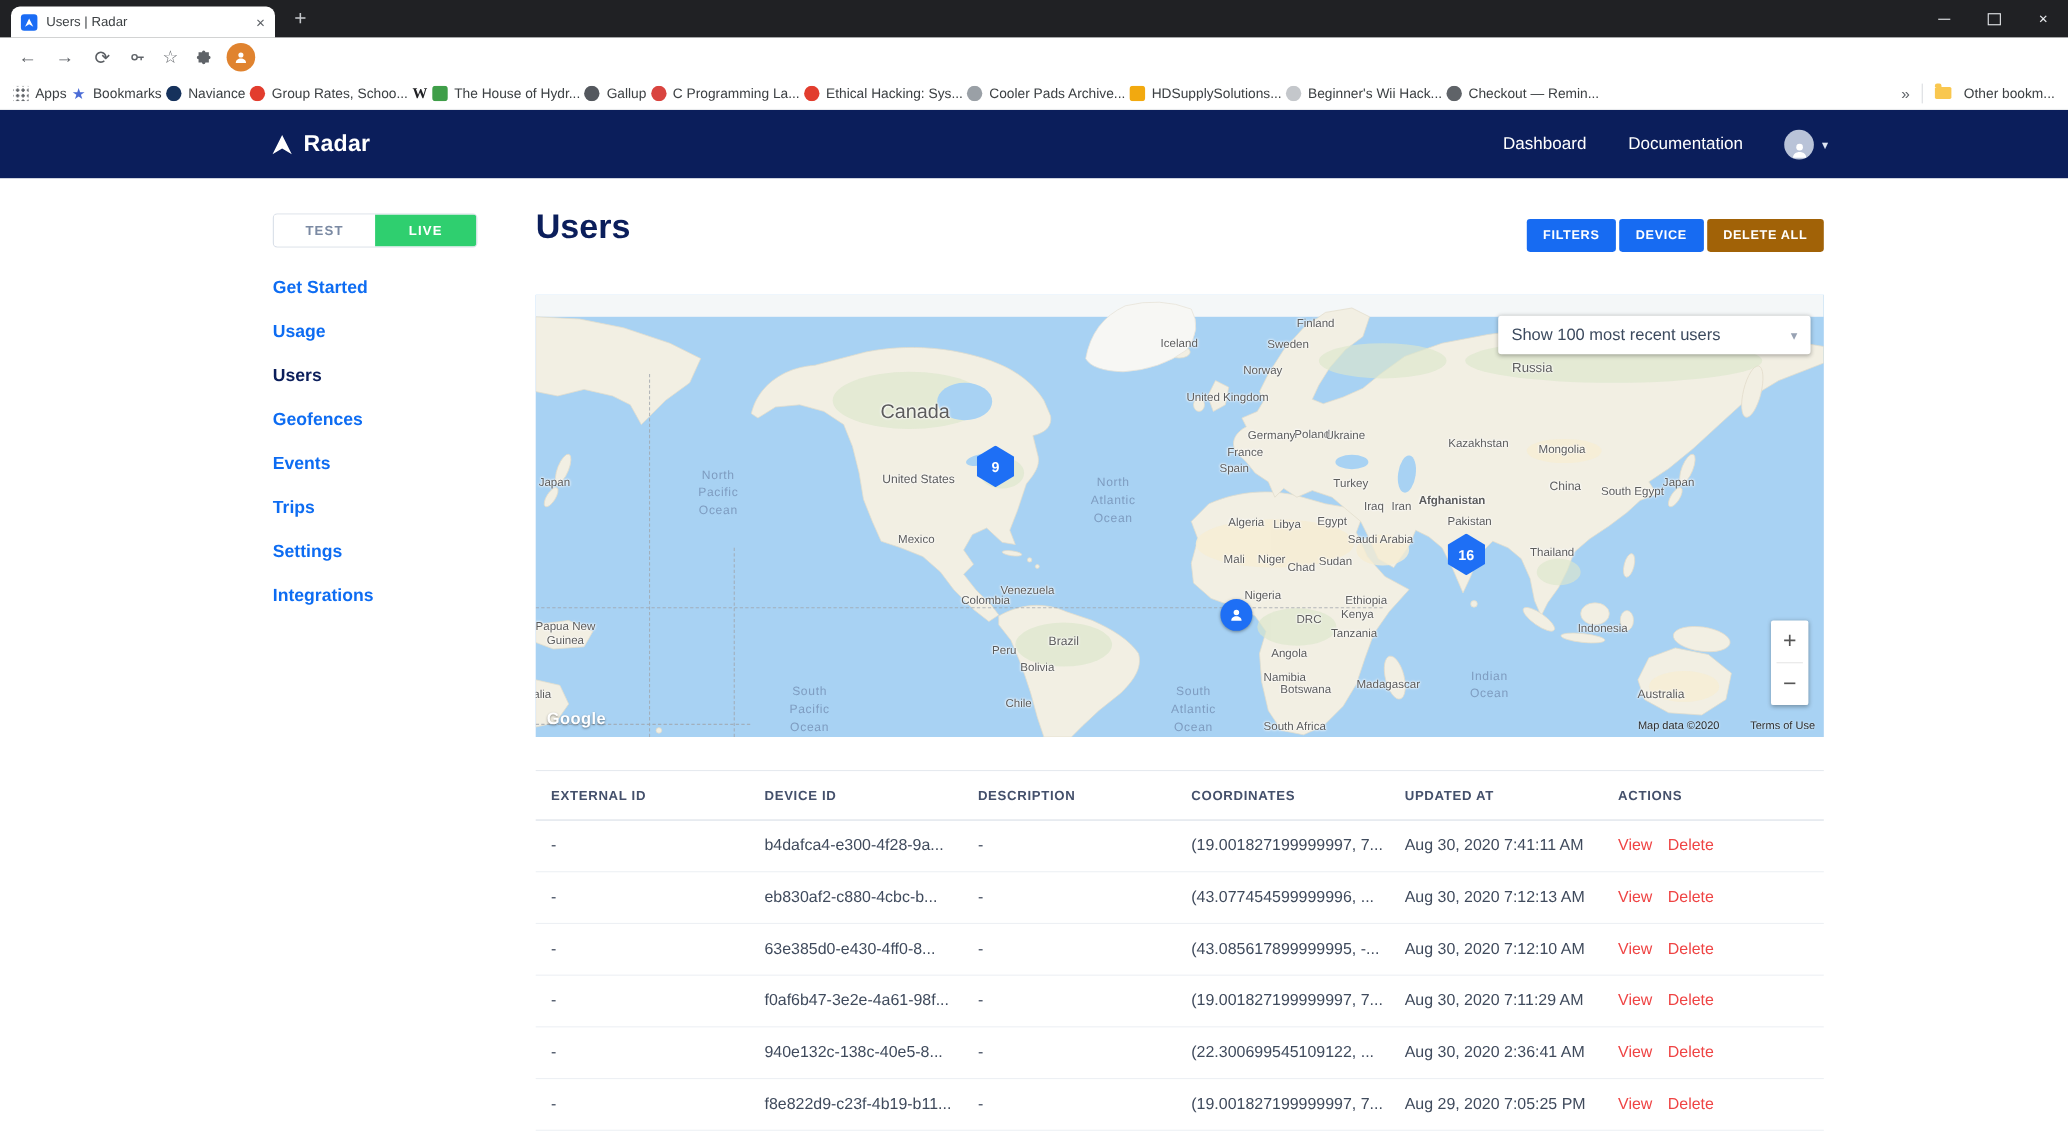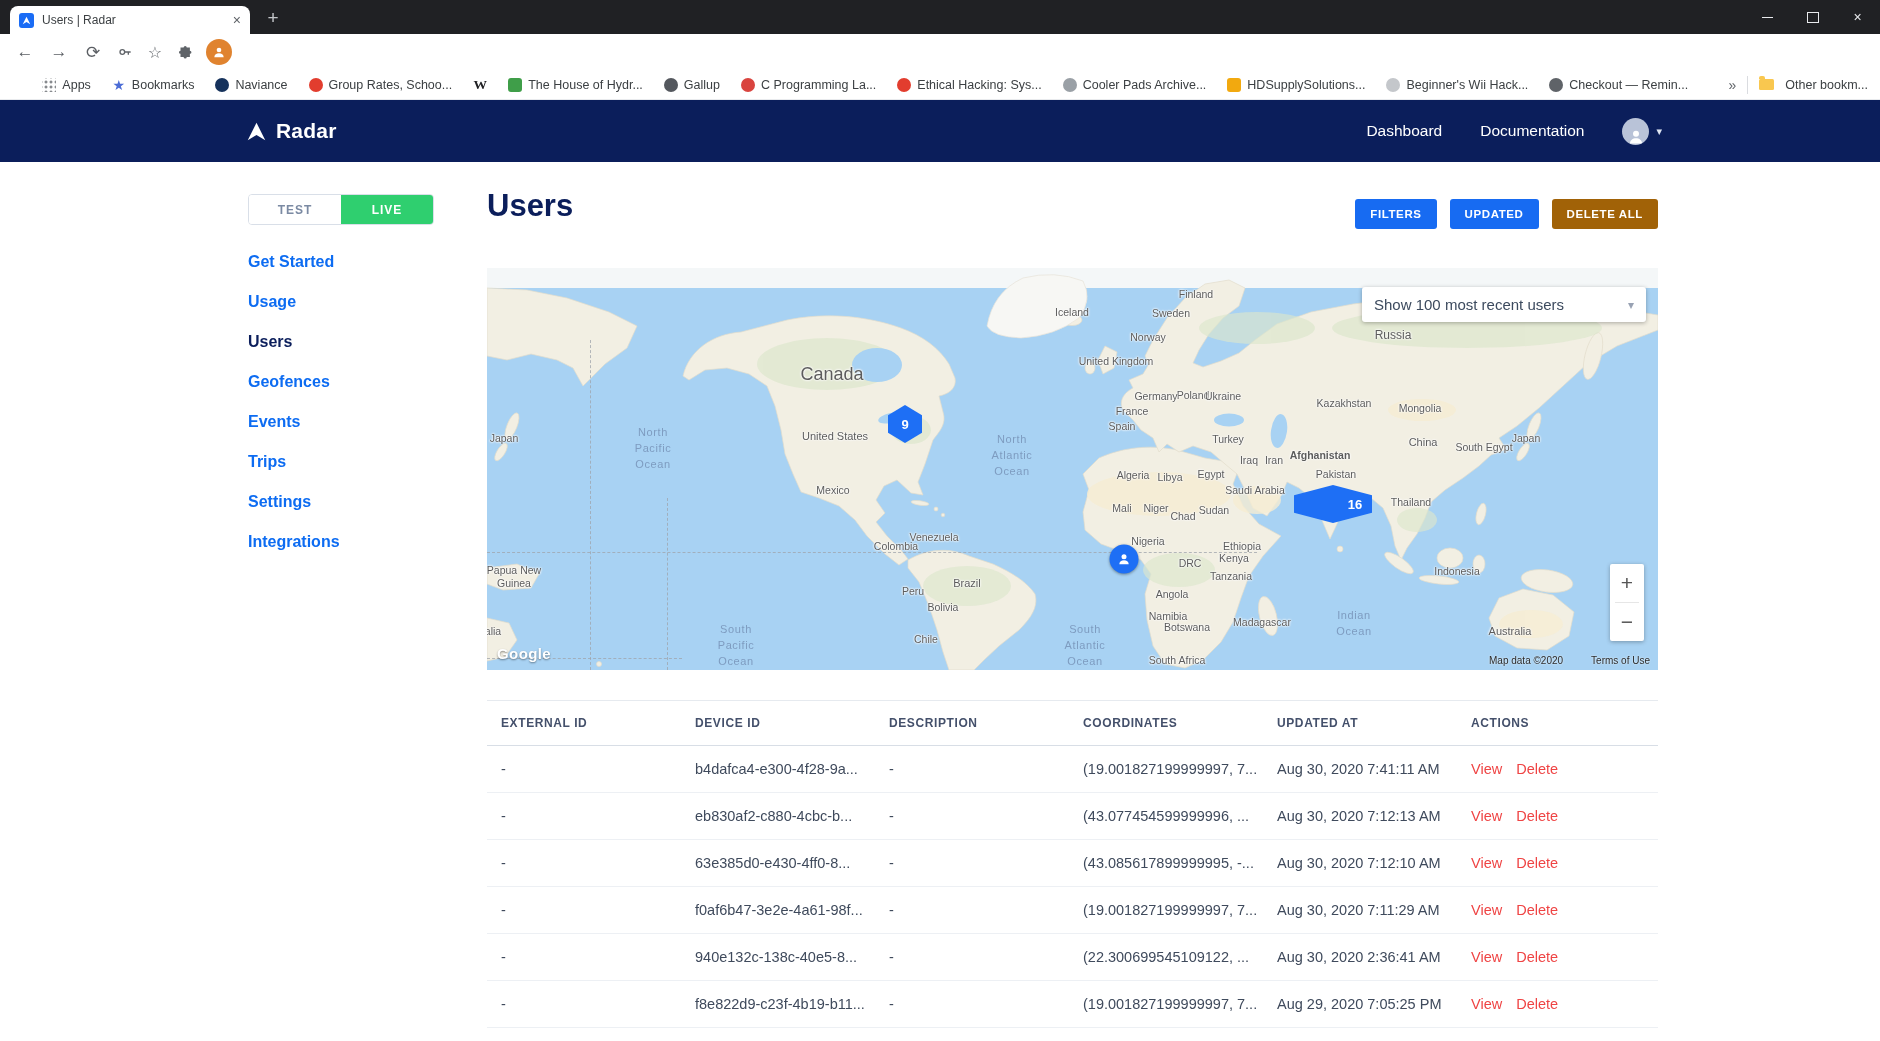--- a/index.html
+++ b/index.html
@@ -22,21 +22,21 @@
   .toolbar{height:36px;background:#fff;display:flex;align-items:center;padding:0 10px;gap:4px;}
   .nav-ico{width:30px;text-align:center;font-size:17px;color:#5a5e63;}
   .omnibox{flex:1;height:28px;background:#f1f3f4;border-radius:14px;display:flex;align-items:center;
     padding:0 14px;gap:9px;margin:0 8px;min-width:0;}
   .url-text{font-size:13.5px;color:#202124;white-space:nowrap;overflow:hidden;}
   .tool-ico{width:26px;display:flex;align-items:center;justify-content:center;}
   .profile-avatar{width:26px;height:26px;border-radius:50%;background:#e0832f;display:flex;
     align-items:center;justify-content:center;margin-left:4px;}
   .bookmarksbar{height:30px;background:#fff;display:flex;align-items:center;padding:0 12px;
     border-bottom:1px solid #e8eaed;box-sizing:border-box;}
-  .bk-items{display:flex;align-items:center;gap:21px;flex:1;min-width:0;overflow:hidden;justify-content:center;}
+  .bk-items{display:flex;align-items:center;gap:4px;flex:1;min-width:0;overflow:hidden;}
   .bk-item{display:flex;align-items:center;gap:6px;flex:0 0 auto;}
   .bk-label{font-size:12.5px;color:#3c4043;white-space:nowrap;}
   .bk-icon{width:14px;height:14px;flex:0 0 auto;display:flex;align-items:center;justify-content:center;}
   .bk-icon.circle{border-radius:50%;}
   .bk-icon.square{border-radius:3px;}
   .bk-icon.star{font-size:14px;line-height:14px;}
   .bk-icon.w{font-family:"Liberation Serif",serif;font-weight:700;font-size:13.5px;color:#202124;}
   .bk-icon.grid{background-image:radial-gradient(#5f6368 1.3px,transparent 1.4px);
     background-size:5px 5px;background-position:1.5px 1.5px;}
   .bk-right{display:flex;align-items:center;gap:11px;padding-left:10px;flex:0 0 auto;}
@@ -61,21 +61,21 @@
     border:1px solid #d9dfe8;border-radius:4px;overflow:hidden;box-sizing:border-box;}
   .env-seg{flex:1;display:flex;align-items:center;justify-content:center;font-size:12px;
     font-weight:700;letter-spacing:1px;}
   .env-test{background:#fff;color:#7b8aa3;}
   .env-live{background:#2fcf6f;color:#fff;}
   .side-nav{position:absolute;left:248px;top:252px;}
   .side-item{font-size:16px;font-weight:700;color:#0d6cf2;line-height:19px;margin-bottom:21px;cursor:pointer;}
   .side-item.active{color:#0b1e5b;}
   
   .page-title{position:absolute;left:487px;top:188px;font-size:31px;font-weight:700;color:#0b1e5b;}
-  .page-actions{position:absolute;right:222px;top:199px;display:flex;gap:13px;}
+  .page-actions{position:absolute;right:222px;top:199px;display:flex;gap:3px;}
   .btn{height:30px;padding:0 15px;border-radius:3px;color:#fff;font-size:11.5px;font-weight:700;
     letter-spacing:.6px;display:flex;align-items:center;border:none;}
   
   .map{position:absolute;left:487px;top:268px;width:1171px;height:402px;background:#a8d2f3;overflow:hidden;}
   .world{position:absolute;left:0;top:0;}
   .map-layer{position:absolute;left:0;top:0;width:100%;height:100%;}
   .country-label{position:absolute;transform:translate(-50%,-50%);font-size:10.5px;color:#5c5c5c;
     white-space:pre-line;text-align:center;line-height:1.25;
     text-shadow:0 0 2px #fff,0 0 2px #fff,0 0 3px #fff;}
   .ocean-label{position:absolute;transform:translate(-50%,-50%);font-size:11px;color:#7e9cc0;
@@ -257,21 +257,21 @@
     <div class="side-item">Geofences</div>
     <div class="side-item">Events</div>
     <div class="side-item">Trips</div>
     <div class="side-item">Settings</div>
     <div class="side-item">Integrations</div>
   </nav>
 
 <h1 class="page-title" style="margin:0;">Users</h1>
 <div class="page-actions">
     <button class="btn" style="background: rgb(23, 107, 242);">FILTERS</button>
-    <button class="btn" style="background: rgb(23, 107, 242);">UPDATED</button>
+    <button class="btn" style="background: rgb(23, 107, 242);">DEVICE</button>
     <button class="btn" style="background: #a16207;">DELETE ALL</button>
   </div>
 
 <div class="map">
   <svg class="world" width="1171" height="402" viewBox="0 0 1171 402" preserveAspectRatio="none">
     <rect x="0" y="0" width="1171" height="20" fill="#f4f7f8"></rect>
     <g fill="#f2efe3" stroke="#e3ddcc" stroke-width="0.7">
 
       <path d="M0,20 L40,22 L80,30 L122,44 L150,58 L140,80 L118,96 L96,118 L86,100 L70,92 L44,86 L20,92 L0,88 Z"></path>
 
@@ -417,21 +417,21 @@
 Ocean</span>
     </div>
   <div class="map-layer">
     <div class="user-marker" style="left: 637px; top: 291px;">
       <svg width="15" height="15" viewBox="0 0 24 24" fill="#fff">
         <circle cx="12" cy="8.5" r="4"></circle>
           <path d="M4.5 20.5c0-4.2 3.4-6.6 7.5-6.6s7.5 2.4 7.5 6.6z"></path>
         </svg>
     </div>
   <div class="cluster" style="left: 418px; top: 156px;">9</div>
-      <div class="cluster" style="left: 846px; top: 236px; padding-left: 44px;">16</div>
+      <div class="cluster" style="left: 846px; top: 236px;">16</div>
     </div>
 
   <div class="map-dropdown">
     <span>Show 100 most recent users</span>
     <span class="dd-caret">▾</span>
   </div>
 
   <div class="zoom">
     <div class="zoom-btn">+</div>
     <div class="zoom-divider"></div>

